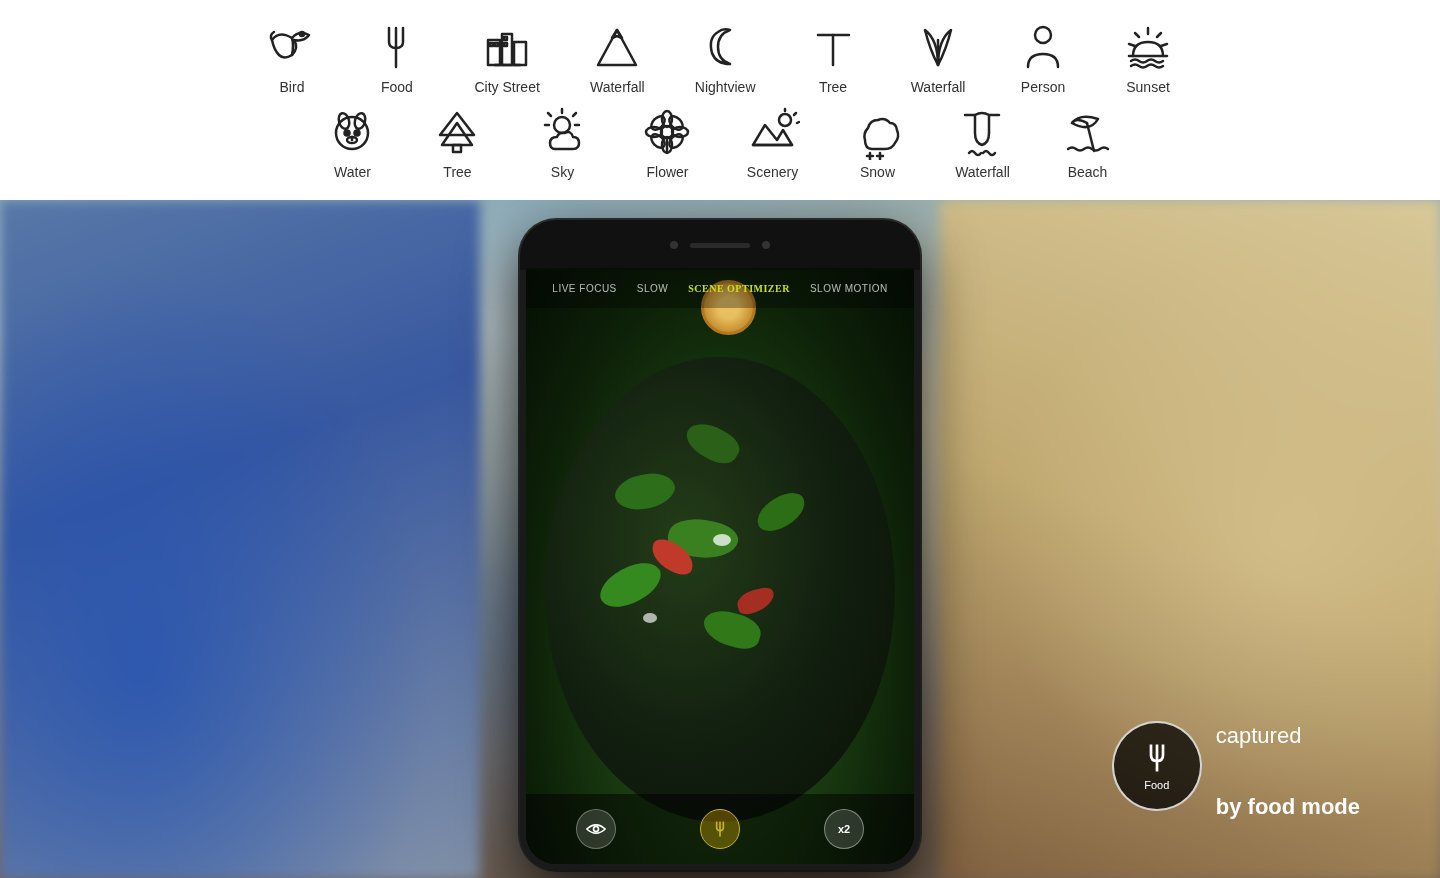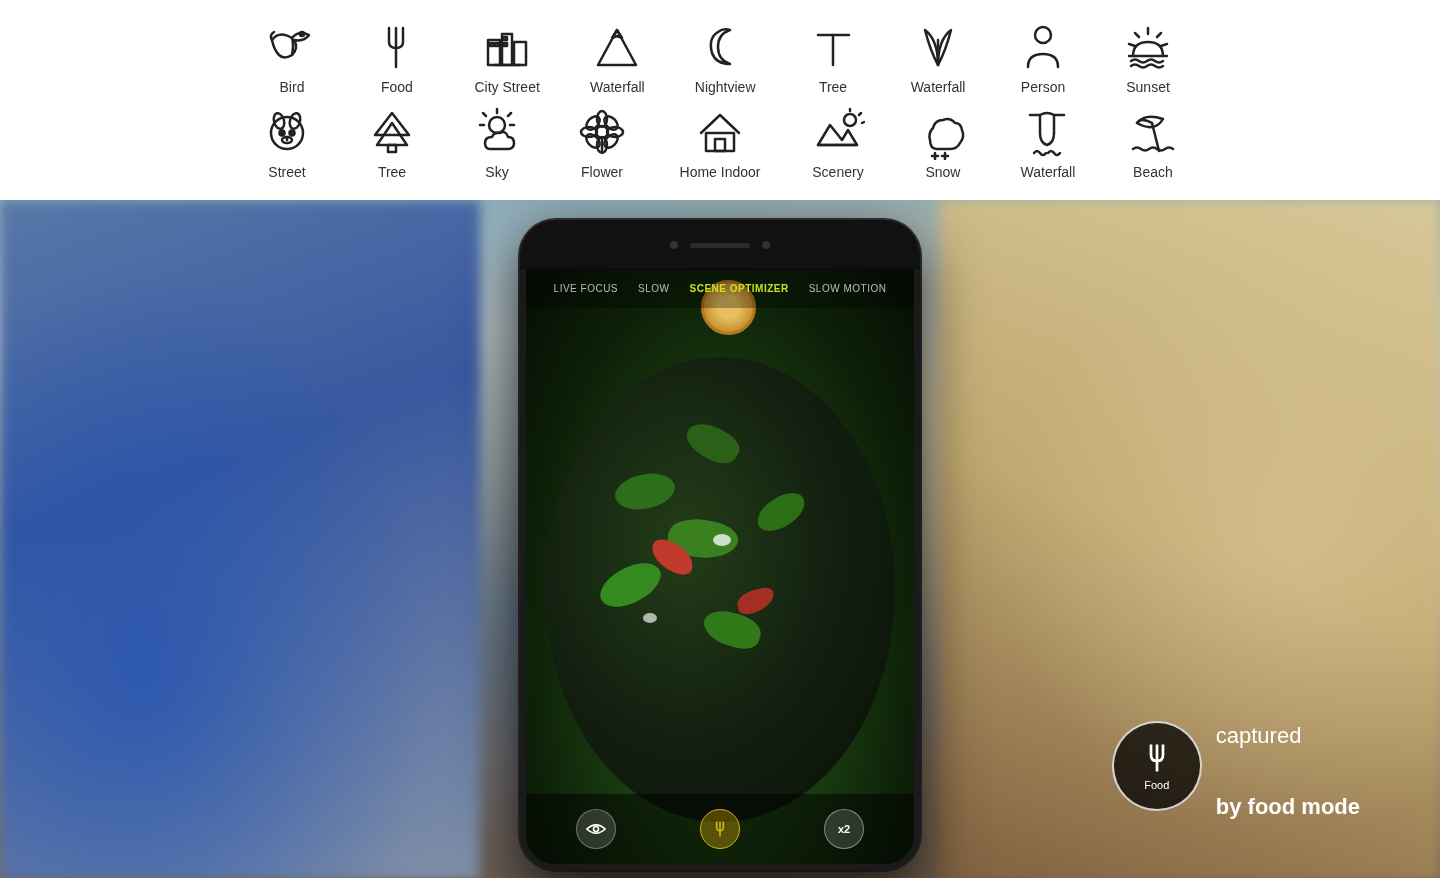--- a/index.html
+++ b/index.html
@@ -191,20 +191,21 @@
     .mode-text {
       font-size: 10px;
       color: rgba(255,255,255,0.7);
       letter-spacing: 0.5px;
       font-weight: 500;
     }
 
     .mode-text.active {
       color: #c8e020;
       font-weight: 700;
+      font-family: Liberation Serif, serif;
     }
 
     
     .camera-bottom {
       position: absolute;
       bottom: 0;
       left: 0;
       right: 0;
       height: 70px;
       background: rgba(0,0,0,0.5);
@@ -419,21 +420,21 @@
       <svg viewBox="0 0 55 55" fill="none" stroke="#222" stroke-width="2.5" stroke-linecap="round" stroke-linejoin="round">
 
         <circle cx="27" cy="28" r="16"></circle>
         <ellipse cx="19" cy="16" rx="5" ry="8" transform="rotate(-15 19 16)"></ellipse>
         <ellipse cx="35" cy="16" rx="5" ry="8" transform="rotate(15 35 16)"></ellipse>
         <circle cx="22" cy="28" r="2.5" fill="#222"></circle>
         <circle cx="32" cy="28" r="2.5" fill="#222"></circle>
         <ellipse cx="27" cy="35" rx="5" ry="3"></ellipse>
         <line x1="27" y1="32" x2="27" y2="35"></line>
       </svg>
-      <span class="icon-label">Street</span>
+      <span class="icon-label">Water</span>
     </div>
 
     <div class="icon-item">
       <svg viewBox="0 0 55 55" fill="none" stroke="#222" stroke-width="2.5" stroke-linecap="round" stroke-linejoin="round">
 
         <polygon points="27,8 10,30 44,30"></polygon>
         <polygon points="27,18 12,40 42,40"></polygon>
         <rect x="23" y="40" width="8" height="7"></rect>
       </svg>
       <span class="icon-label">Tree</span>
@@ -463,29 +464,20 @@
         <ellipse cx="40" cy="27" rx="8" ry="5"></ellipse>
         <ellipse cx="18" cy="18" rx="5" ry="8" transform="rotate(45 18 18)"></ellipse>
         <ellipse cx="36" cy="18" rx="5" ry="8" transform="rotate(-45 36 18)"></ellipse>
         <ellipse cx="18" cy="36" rx="5" ry="8" transform="rotate(-45 18 36)"></ellipse>
         <ellipse cx="36" cy="36" rx="5" ry="8" transform="rotate(45 36 36)"></ellipse>
         <line x1="27" y1="33" x2="27" y2="47"></line>
       </svg>
       <span class="icon-label">Flower</span>
     </div>
 
-    <div class="icon-item">
-      <svg viewBox="0 0 55 55" fill="none" stroke="#222" stroke-width="2.5" stroke-linecap="round" stroke-linejoin="round">
-
-        <path d="M8 28 L27 10 L46 28"></path>
-        <rect x="13" y="28" width="28" height="18"></rect>
-        <rect x="22" y="34" width="10" height="12"></rect>
-      </svg>
-      <span class="icon-label">Home Indoor</span>
-    </div>
 
     <div class="icon-item">
       <svg viewBox="0 0 55 55" fill="none" stroke="#222" stroke-width="2.5" stroke-linecap="round" stroke-linejoin="round">
 
         <path d="M8 40 L20 20 L32 35 L38 25 L47 40Z"></path>
         <circle cx="40" cy="15" r="6"></circle>
         <line x1="8" y1="40" x2="47" y2="40"></line>
 
         <line x1="40" y1="6" x2="40" y2="4"></line>
         <line x1="49" y1="10" x2="51" y2="8"></line>

